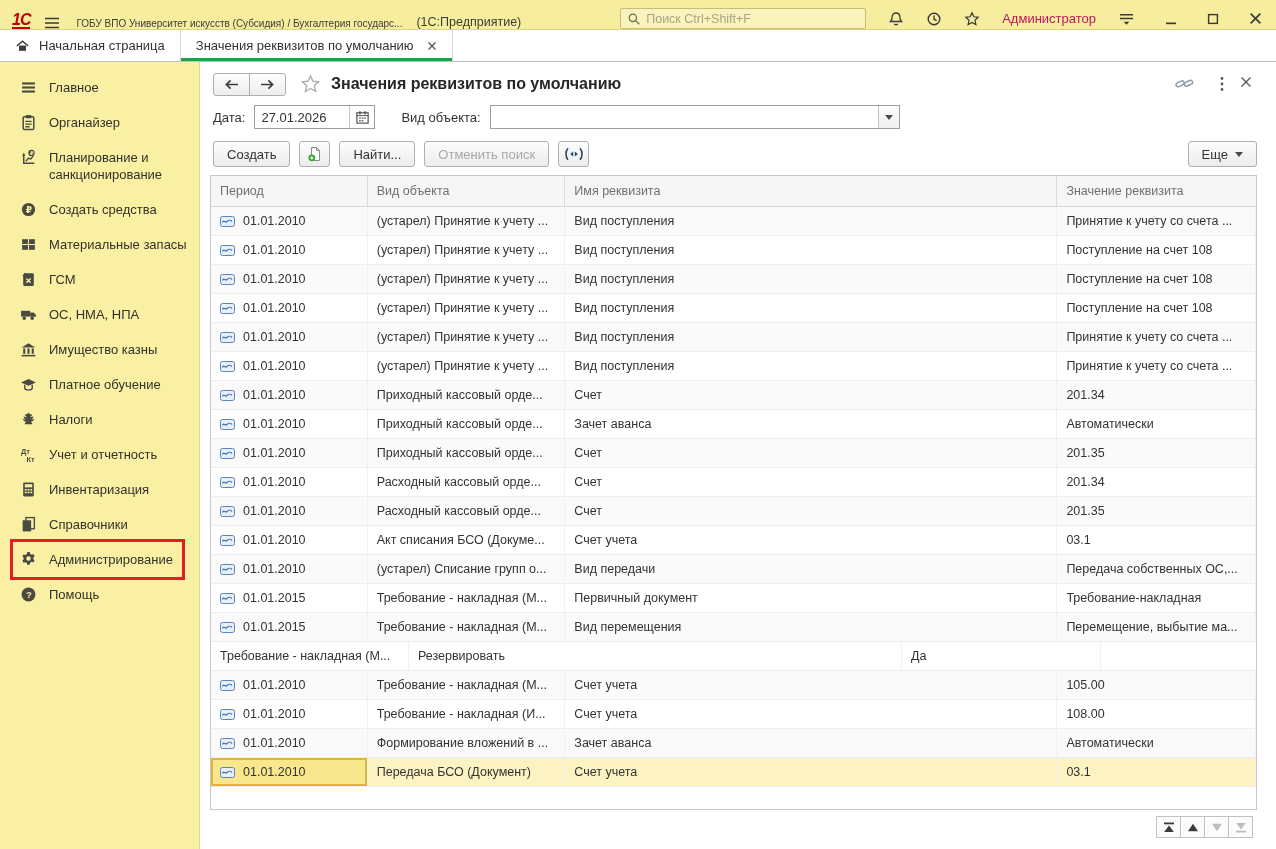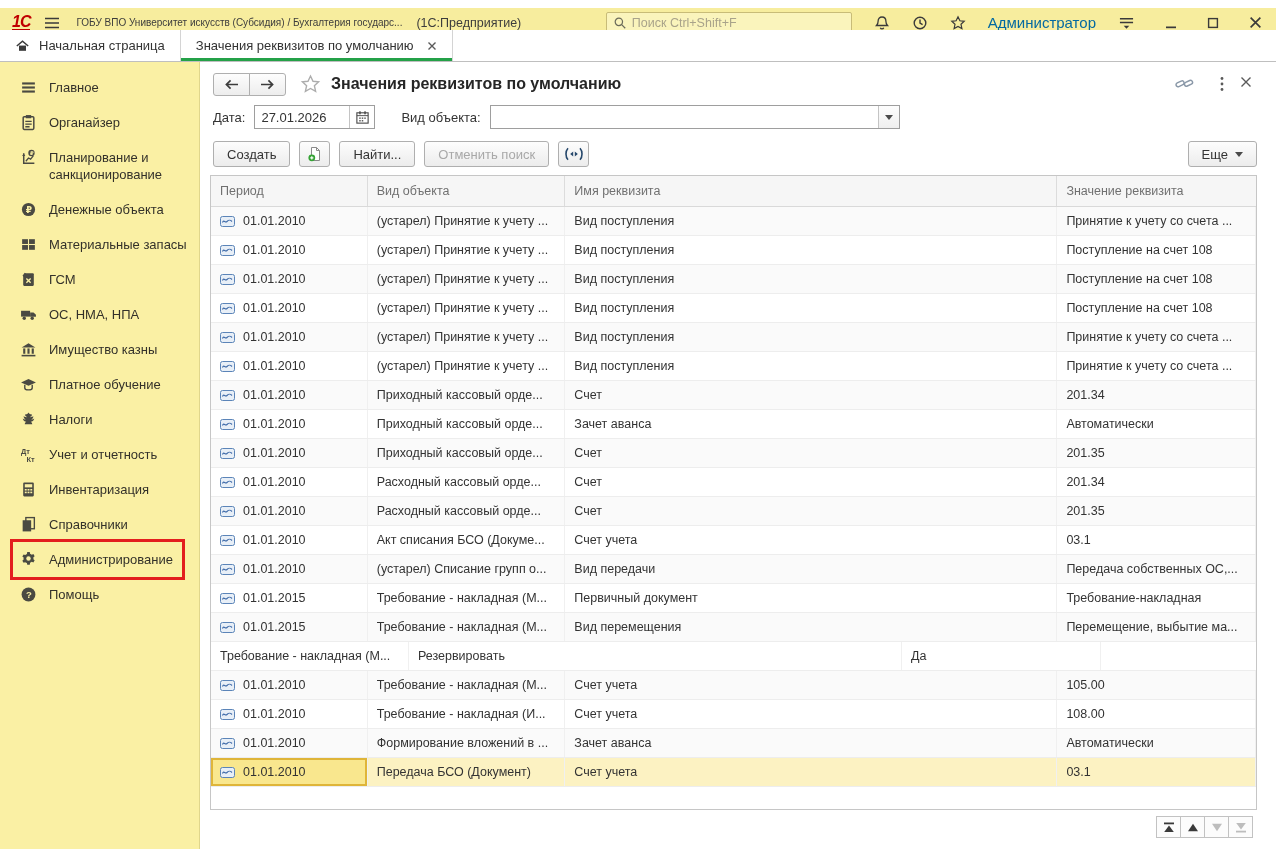--- a/index.html
+++ b/index.html
@@ -1,30 +1,30 @@
 <!DOCTYPE html>
 <html><head>
 <meta charset="utf-8">
 <style>
   * { margin:0; padding:0; box-sizing:border-box; }
   html,body { width:1276px; height:849px; }
   body { font-family:"Liberation Sans","DejaVu Sans",sans-serif; position:relative; overflow:hidden; background:#fff; font-size:13px; color:#333; }
   svg { display:block; }
 
   
-  .topbar { position:absolute; left:0; top:8px; width:1276px; height:30px; background:#F7ED9E; border-bottom:1px solid #DCD084; display:flex; align-items:center; padding:0 14px 0 12px; }
+  .topbar { position:absolute; left:0; top:0; width:1276px; height:30px; background:#F7ED9E; border-bottom:1px solid #DCD084; display:flex; align-items:flex-end; padding:0 14px 0 12px; }
   .logo { color:#C00000; font-weight:700; font-style:italic; font-size:16px; letter-spacing:-1px; border-bottom:2px solid #C00000; line-height:15px; margin-right:14px; cursor:default; }
   .tb-burger { margin-right:16px; }
   .tb-title { font-size:10px; color:#3c3c3c; white-space:nowrap; }
   .tb-suffix { font-size:12.5px; color:#3c3c3c; margin-left:14px; white-space:nowrap; }
   .tb-right { margin-left:auto; display:flex; align-items:center; gap:22px; }
   .tb-search { width:246px; height:21px; background:#FAF4BC; border:1px solid #C8BC78; border-radius:2px; display:flex; align-items:center; padding:0 6px; gap:5px; }
   .tb-search input { border:none; outline:none; background:transparent; font-size:12.5px; width:100%; font-family:inherit; color:#5a5440; }
   .tb-search input::placeholder { color:#A9A38A; }
-  .tb-user { font-size:15px; color:#0369a1; }
+  .tb-user { font-size:13px; color:#be185d; }
   .winbtn { color:#3a3a3a; }
   .tb-ico { display:inline-flex; align-items:center; justify-content:center; }
 
   
   .tabbar { position:absolute; left:0; top:30px; width:1276px; height:32px; background:#FFFFFF; border-bottom:1px solid #BFBFBF; display:flex; align-items:stretch; }
   .tab { display:flex; align-items:center; gap:9px; padding:0 15px; border-right:1px solid #D4D4D4; font-size:13px; color:#333; position:relative; }
   .tab.active .tab-underline { position:absolute; left:0; right:0; bottom:0; height:3px; background:#24A148; }
 
   
   .sidebar { position:absolute; left:0; top:62px; width:200px; height:787px; background:#FAF0A4; border-right:1px solid #E0D68C; padding-top:8px; overflow:hidden; }
@@ -200,21 +200,21 @@
       </span>
       <span class="side-label">Планирование и санкционирование</span>
     </div>
     <div class="side-item">
       <span class="side-icon">
         <svg viewBox="0 0 16 16">
           <circle cx="8" cy="8" r="6.2" fill="#4a4a42"></circle>
           <text x="5.4" y="11" font-size="8.5" font-weight="bold" fill="#FAF0A4">₽</text>
         </svg>
       </span>
-      <span class="side-label">Денежные объекта</span>
+      <span class="side-label">Создать средства</span>
     </div>
     <div class="side-item">
       <span class="side-icon">
         <svg viewBox="0 0 16 16">
           <g fill="#4a4a42">
             <rect x="2" y="3" width="5.5" height="4.5"></rect>
             <rect x="8.5" y="3" width="5.5" height="4.5"></rect>
             <rect x="2" y="8.5" width="5.5" height="4.5"></rect>
             <rect x="8.5" y="8.5" width="5.5" height="4.5"></rect>
           </g>

